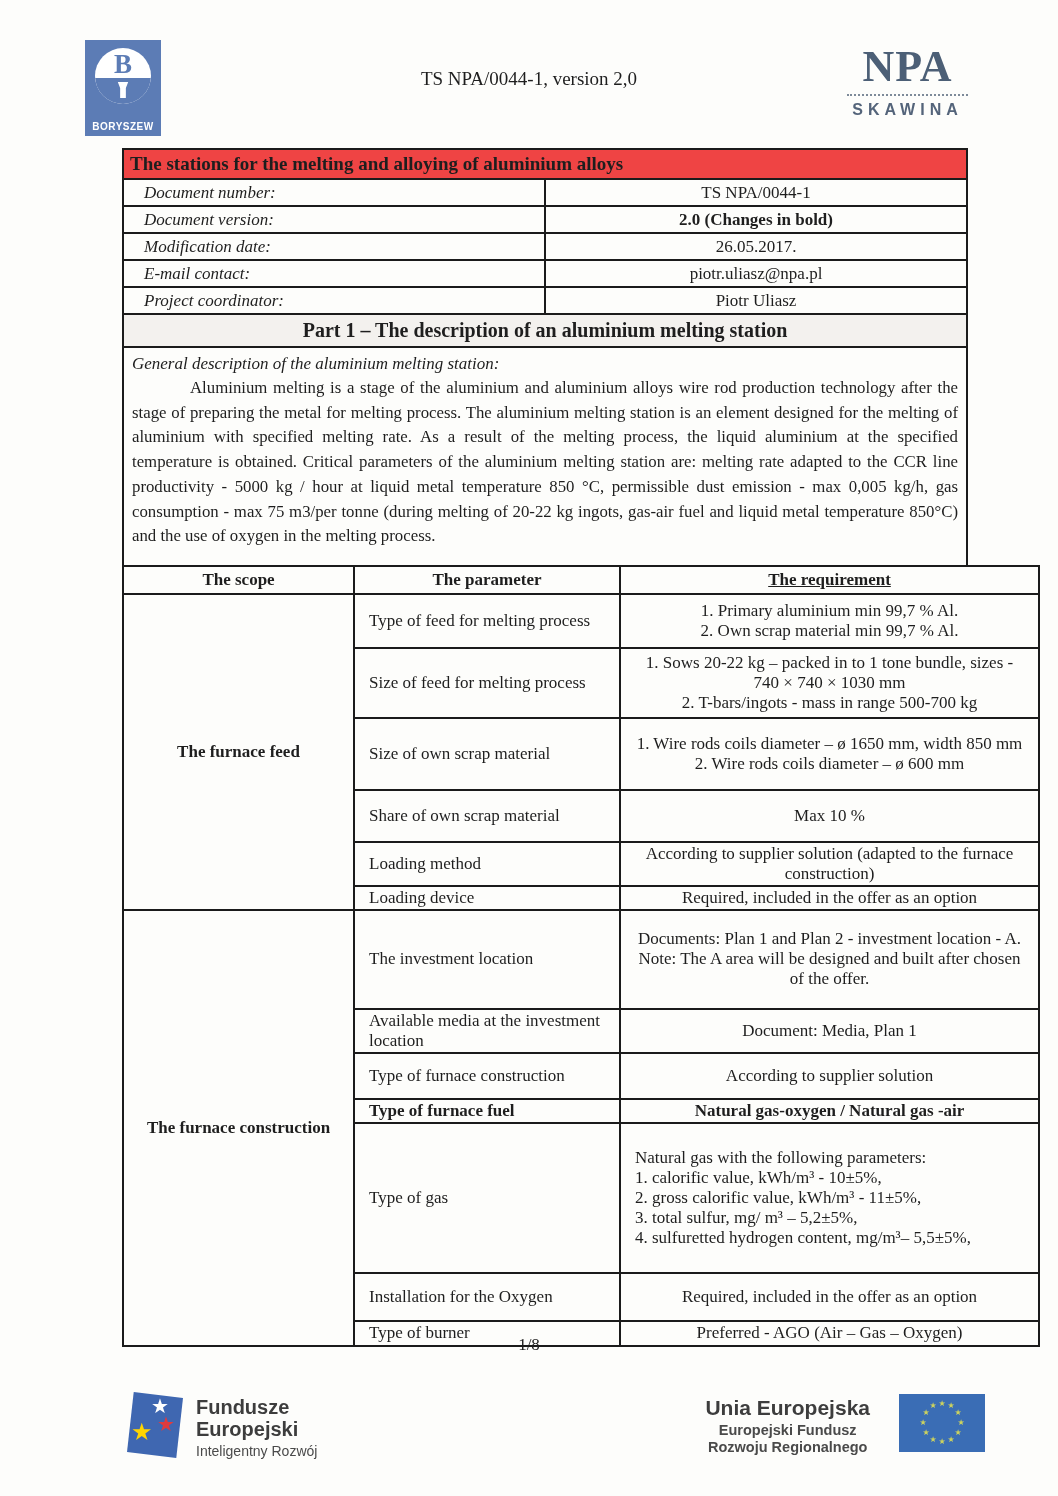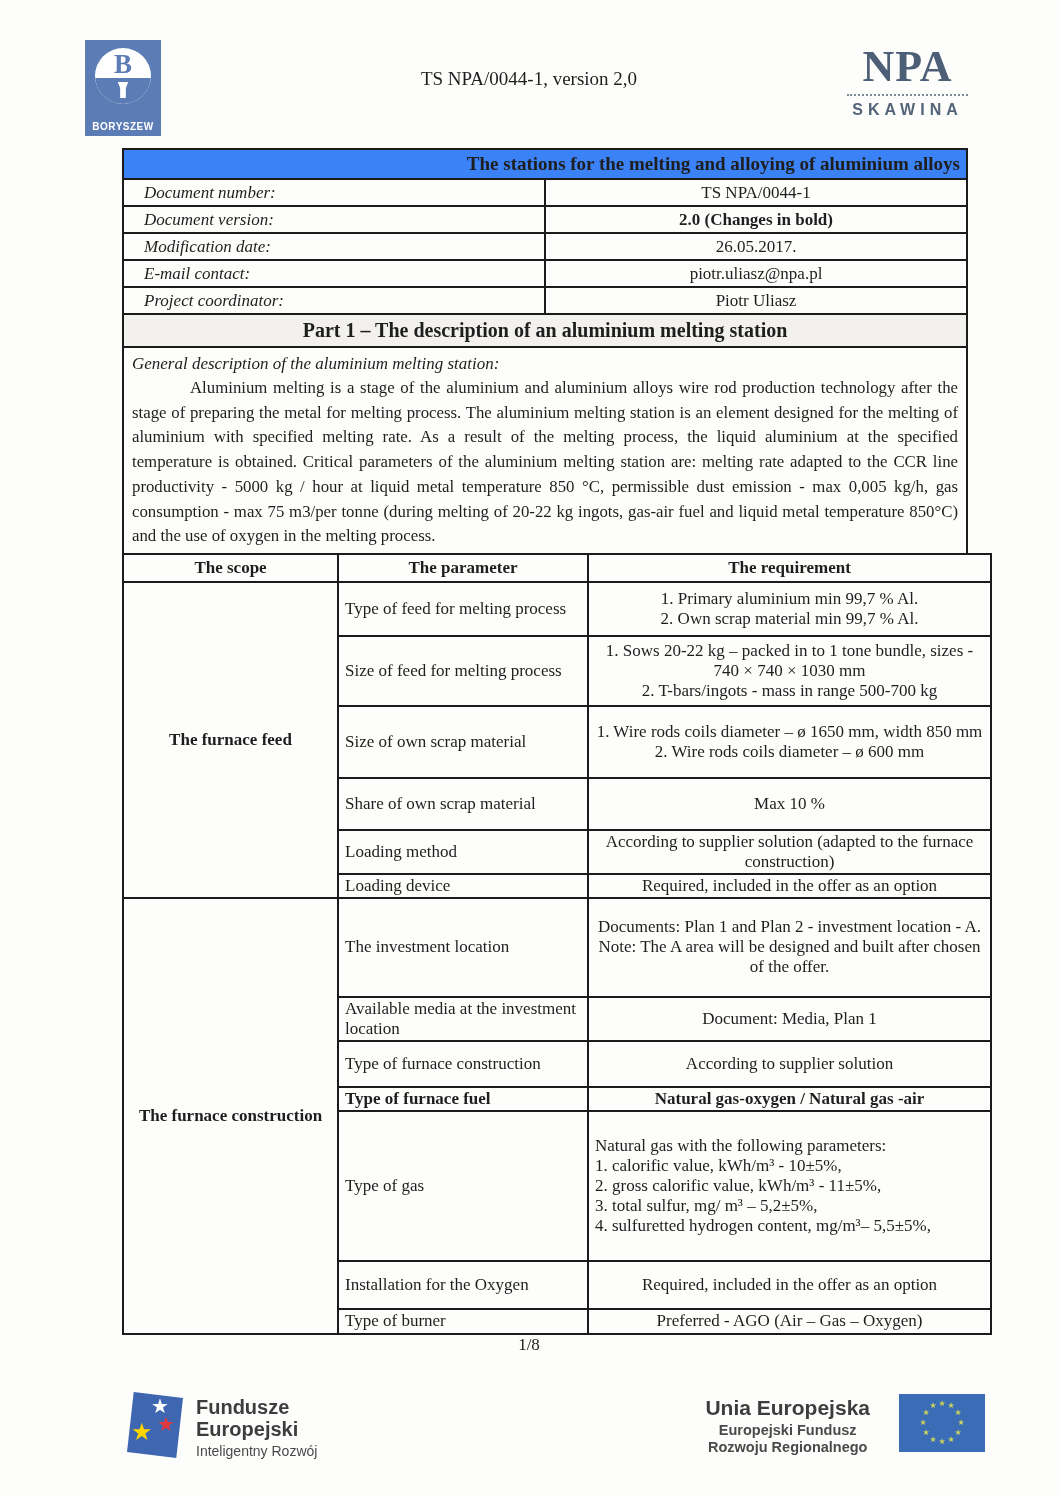--- a/index.html
+++ b/index.html
@@ -16,34 +16,34 @@
               font-weight:bold;font-size:10px;letter-spacing:.5px;}
   .doc-ref{position:absolute;left:0;top:68px;width:100%;text-align:center;font-size:19px;}
   .npa-logo{position:absolute;left:845px;top:44px;width:125px;text-align:center;}
   .npa-name{font-size:44px;font-weight:bold;color:#4c5f76;line-height:46px;letter-spacing:1px;}
   .npa-line{margin:4px 2px 5px 2px;border-top:2px dotted #7d8a99;height:0;}
   .npa-sub{font-family:"Liberation Sans",sans-serif;font-weight:bold;font-size:16px;letter-spacing:5px;color:#54647a;}
   
   .content{position:absolute;left:122px;top:148px;width:846px;}
   table{border-collapse:collapse;width:846px;table-layout:fixed;}
   td{border:2px solid #1b1b1b;padding:1px 6px;font-size:17px;vertical-align:middle;}
-  .t-title td{height:26px;text-align:right;font-weight:bold;font-size:19px;background:#3b82f6;}
+  .t-title td{height:26px;text-align:left;font-weight:bold;font-size:19px;background:#ef4444;}
   .info-row td{height:23px;}
   .info-label{font-style:italic;width:466px;padding-left:20px;}
   .info-value{text-align:center;}
   .t-part td{height:29px;text-align:center;font-weight:bold;font-size:20px;background:#f3f1ee;}
-  .desc-block{border:2px solid #1b1b1b;margin-top:-2px;padding:3px 8px 4px 8px;background:#fdfdfb;}
+  .desc-block{border:2px solid #1b1b1b;margin-top:-2px;padding:3px 8px 16px 8px;background:#fdfdfb;}
   .desc-head{font-style:italic;font-size:17px;line-height:25px;}
   .desc-body{font-size:16.8px;line-height:24.7px;text-align:justify;text-indent:58px;}
   .spec{margin-top:-2px;}
-  .spec td{padding:1px 6px;}
+  .spec td{padding:1px 14px;}
   .spec .hdr td{height:24px;text-align:center;font-weight:bold;background:#fdfdfb;}
   .col-scope{width:201px;}
   .col-param{width:236px;}
-  .col-req{width:389px;}
+  .col-req{width:389px;text-decoration:underline;}
   .scope{text-align:center;font-weight:bold;}
   .param{text-align:left;}
   .req{text-align:center;border-radius:8px;}
   .req-left{text-align:left;}
   .bold{font-weight:bold;}
   
   .fe-logo{position:absolute;left:127px;top:1392px;width:56px;height:66px;background:#3f67b1;
            clip-path:polygon(12% 0,100% 9%,88% 100%,0 91%);}
   .fe-star{position:absolute;font-size:20px;line-height:20px;}
   .fe-text{position:absolute;left:196px;top:1396px;font-family:"Liberation Sans",sans-serif;color:#3d3d3d;}

